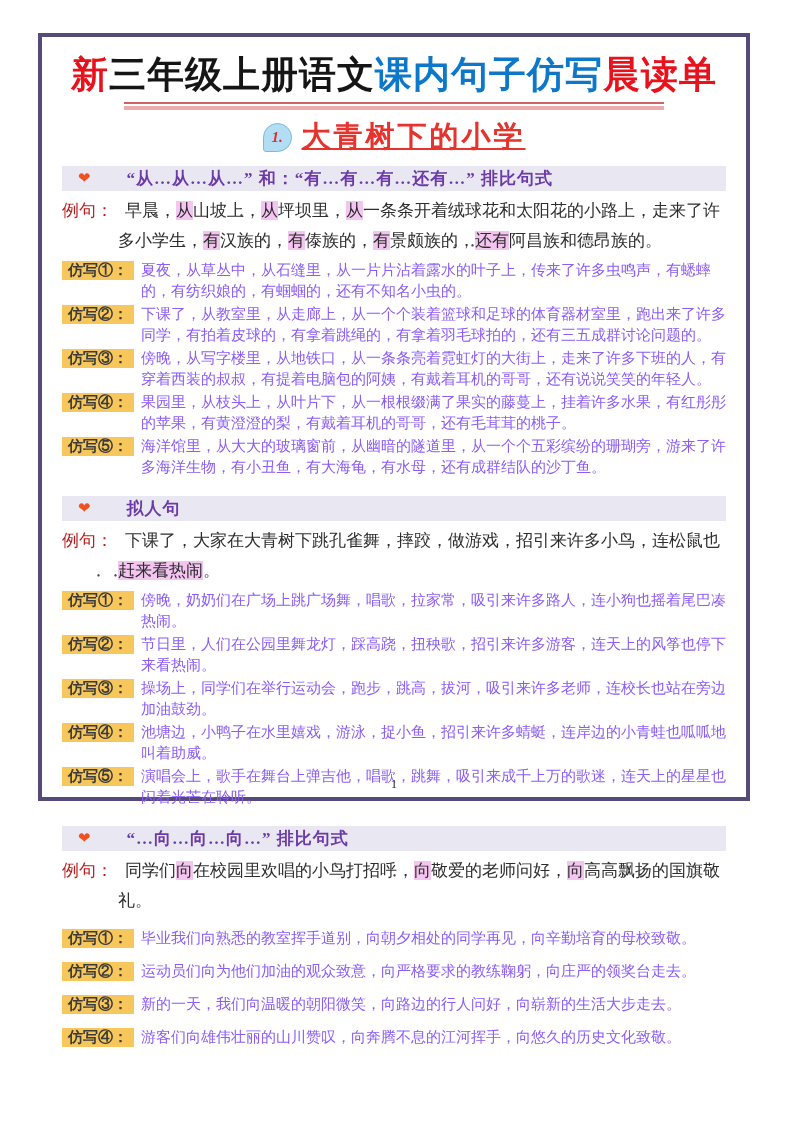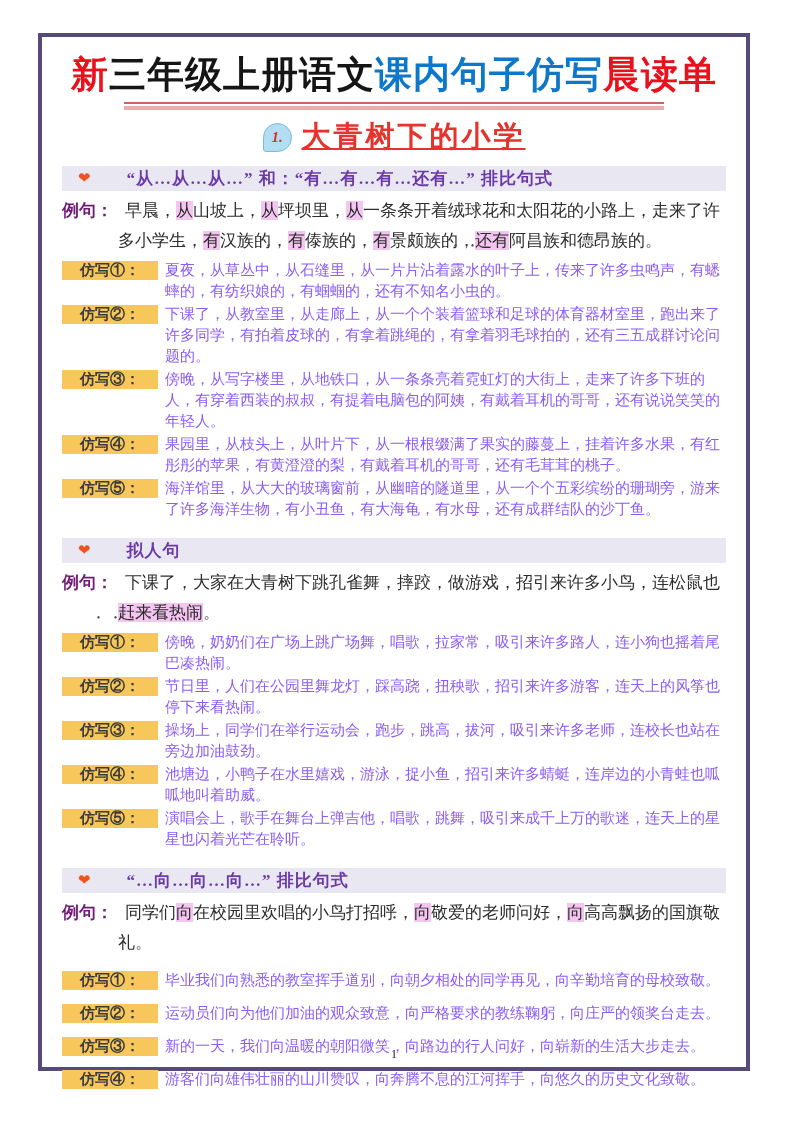--- a/index.html
+++ b/index.html
@@ -6,21 +6,21 @@
   html,body { margin:0; padding:0; }
   body {
     width:793px; height:1122px;
     background:#ffffff;
     font-family:"Liberation Serif", serif;
     position:relative;
     overflow:hidden;
   }
   .sheet {
     position:absolute; left:38px; top:33px;
-    width:712px; height:1038px;
+    width:712px; height:768px;
     border:4px solid #564a78;
     background:#ffffff;
     padding:10px 20px 0 20px;
   }
   
   .title {
     margin:6px 0 0 0;
     text-align:center;
     font-family:"Liberation Sans", sans-serif;
     font-weight:bold;
@@ -61,38 +61,38 @@
   .sec-gap { margin-top:18px; }
   .heart { color:#f1511f; font-size:15px; margin-right:36px; line-height:1; }
   .bar-text { color:#6b3aa8; font-weight:bold; font-size:17px; letter-spacing:1px; }
   
   .example {
     margin:2px 0 4px 0;
     padding-left:56px; text-indent:-56px;
     font-size:17px; line-height:30px;
     color:#2d2d2d;
   }
-  .exlabel { color:#701a75; font-weight:bold; margin-right:12px; }
+  .exlabel { color:#b91c1c; font-weight:normal; margin-right:12px; }
   .hl-char { background:#f4c5f0; position:relative; }
   .hl-char::after {
     content:"\2022";
     position:absolute; left:0; right:0; top:1.02em;
     text-align:center; font-size:10px; color:#4a4a4a; line-height:10px;
   }
   
   .answer {
     display:flex; align-items:flex-start;
     margin:2px 0;
     font-size:15px; line-height:21px;
   }
   .alabel {
     flex:0 0 auto;
     background:#f7c75b;
     color:#3a3a3a; font-weight:bold;
-    padding:0 18px; margin-right:7px;
+    padding:0 6px; margin-right:7px;
     white-space:nowrap;
     line-height:19px; margin-top:1px;
   }
   .atext {
     flex:1; color:#8b5cf6;
     text-decoration-color:#dc3428;
     text-decoration-thickness:1.5px;
     text-underline-offset:4px;
     text-decoration-skip-ink:none;
   }

